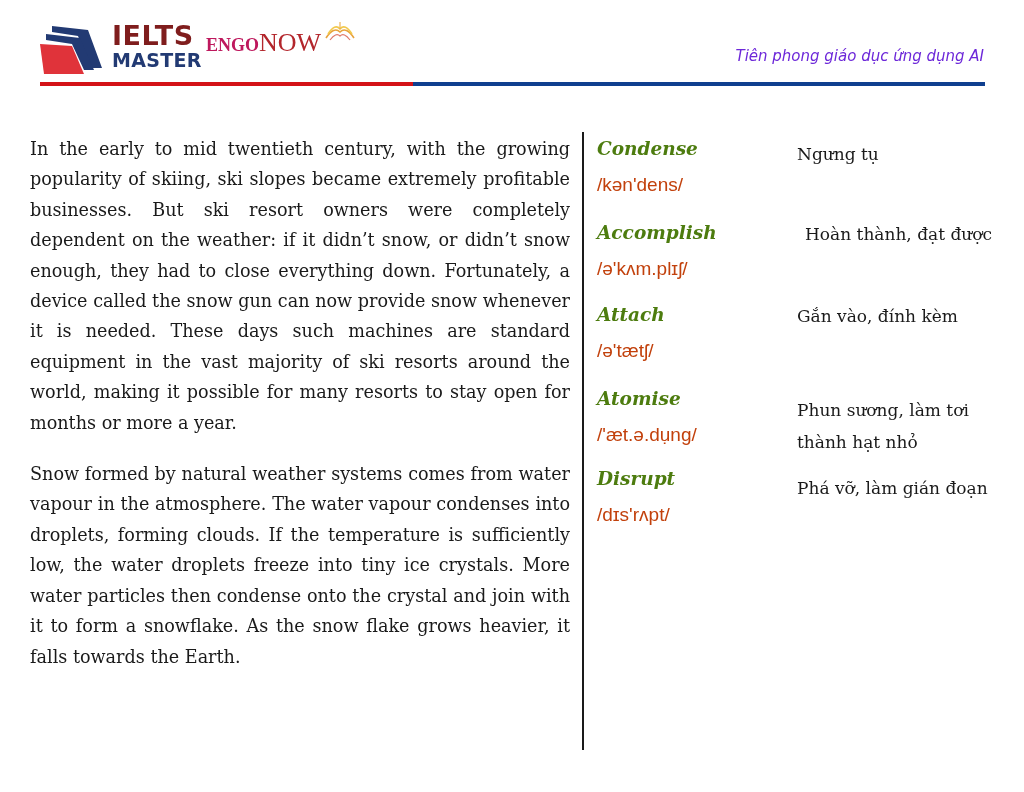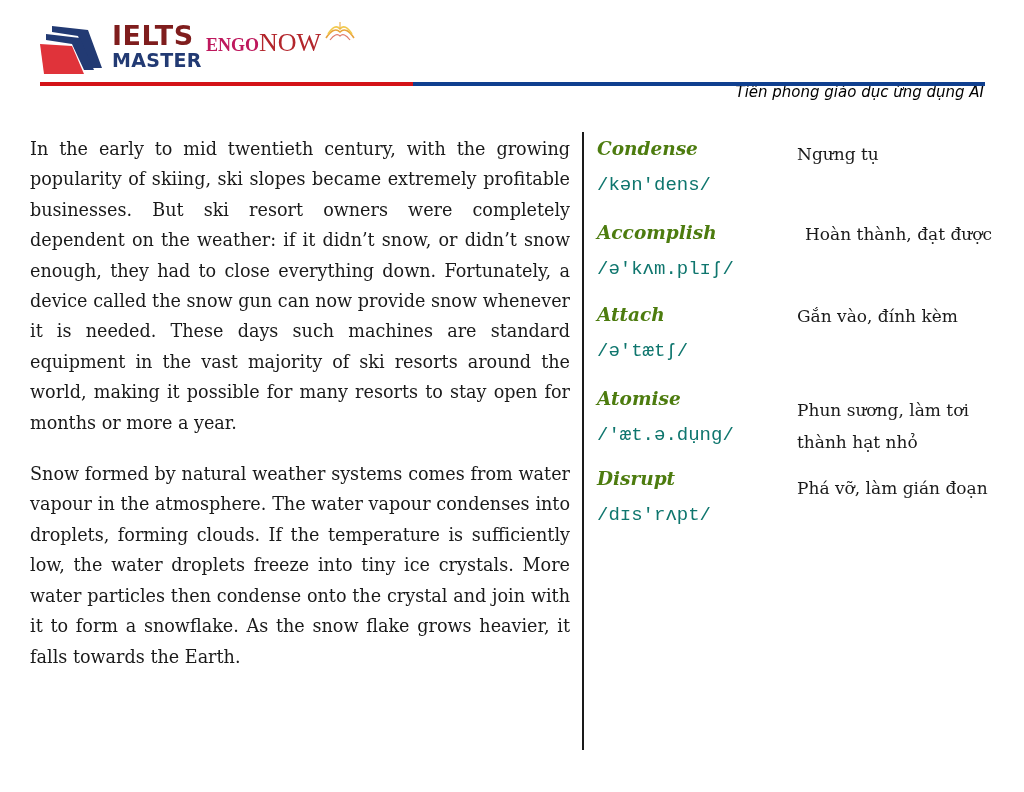--- a/index.html
+++ b/index.html
@@ -9,34 +9,34 @@
     .header { position: absolute; left: 0; top: 0; width: 1024px; height: 92px; }
     .logo-ielts { position: absolute; left: 38px; top: 20px; width: 160px; height: 56px; }
     .logo-ielts svg { position: absolute; left: 0; top: 4px; }
     .ielts-text { position: absolute; left: 74px; top: 2px; font-family: "DejaVu Sans", "Liberation Sans", sans-serif; font-weight: bold; font-size: 27px; line-height: 27px; color: #7f1d1d; letter-spacing: 0.5px; }
     .master-text { position: absolute; left: 74px; top: 30px; font-family: "DejaVu Sans", "Liberation Sans", sans-serif; font-weight: bold; font-size: 19px; line-height: 20px; color: #223a73; letter-spacing: 0.3px; }
     .logo-engonow { position: absolute; left: 206px; top: 28px; height: 40px; }
     .engo-bold { font-family: "Liberation Serif", "DejaVu Serif", serif; font-weight: bold; font-size: 18px; color: #be185d; }
     .engo-light { font-family: "Liberation Serif", "DejaVu Serif", serif; font-weight: normal; font-size: 26px; color: #b3262c; }
     .engonow-book { position: absolute; left: 118px; top: -8px; }
 
-    .tagline { position: absolute; right: 40px; top: 47px; font-family: "DejaVu Sans", "Liberation Sans", sans-serif; font-style: italic; font-size: 15px; color: #000000; margin-top: 36px; }
+    .tagline { position: absolute; right: 40px; top: 47px; font-family: "DejaVu Sans", "Liberation Sans", sans-serif; font-style: italic; font-size: 15px; color: #6d28d9; }
     .rule-red { position: absolute; left: 40px; top: 82px; width: 373px; height: 4px; background: #d41217; }
     .rule-blue { position: absolute; left: 413px; top: 82px; width: 572px; height: 4px; background: #0f3f8f; }
 
     .passage { position: absolute; left: 30px; top: 134px; width: 540px; font-family: "DejaVu Serif", "Liberation Serif", serif; font-size: 17.6px; line-height: 30.4px; text-align: justify; color: #1a1a1a; }
     .passage p { margin-bottom: 21px; }
     .passage p:last-child { margin-bottom: 8px; }
 
     .divider { position: absolute; left: 582px; top: 132px; width: 2px; height: 618px; background: #1a1a1a; }
 
     .vocab { position: absolute; left: 597px; top: 134px; width: 420px; }
     .vocab-row { position: absolute; left: 0; width: 420px; }
     .vocab-word { position: absolute; left: 0; top: 0; font-family: "DejaVu Serif", "Liberation Serif", serif; font-weight: bold; font-style: italic; font-size: 18.5px; line-height: 30px; color: #4d7c0f; }
-    .vocab-ipa { position: absolute; left: 0; top: 36px; font-family: Liberation Mono, monospace; font-size: 19px; line-height: 30px; color: #0f766e; white-space: nowrap; }
+    .vocab-ipa { position: absolute; left: 0; top: 36px; font-family: Liberation Sans, sans-serif; font-size: 19px; line-height: 30px; color: #c2410c; white-space: nowrap; }
     .vocab-meaning { position: absolute; left: 200px; width: 220px; font-family: "DejaVu Serif", "Liberation Serif", serif; font-size: 17px; line-height: 32px; color: #1a1a1a; }
   </style>
 </head>
 <body>
 
 <div class="header">
   <div class="logo-ielts">
     <svg width="70" height="50" viewBox="0 0 70 50">
       <polygon points="14,2 50,6 64,44 52,44 40,12 14,8" fill="#223a73"></polygon>
       <polygon points="8,10 42,14 56,46 46,46 34,20 8,16" fill="#223a73"></polygon>

